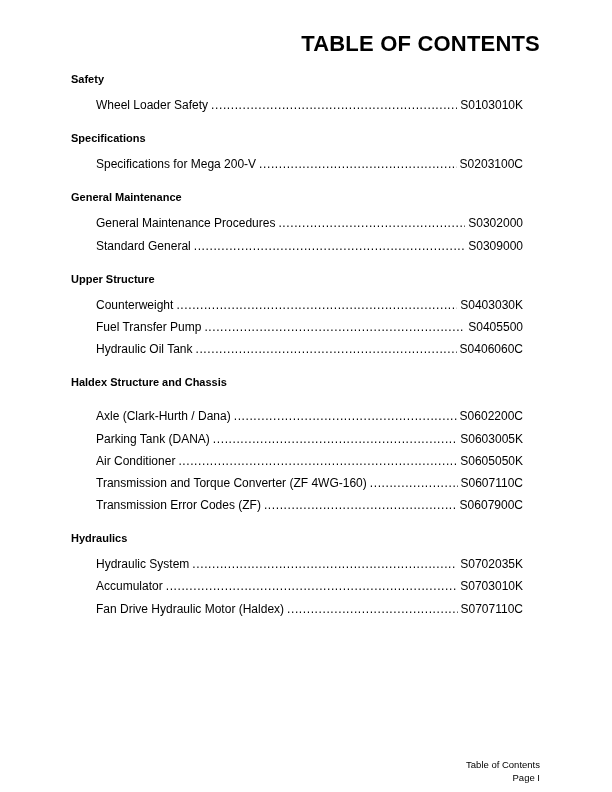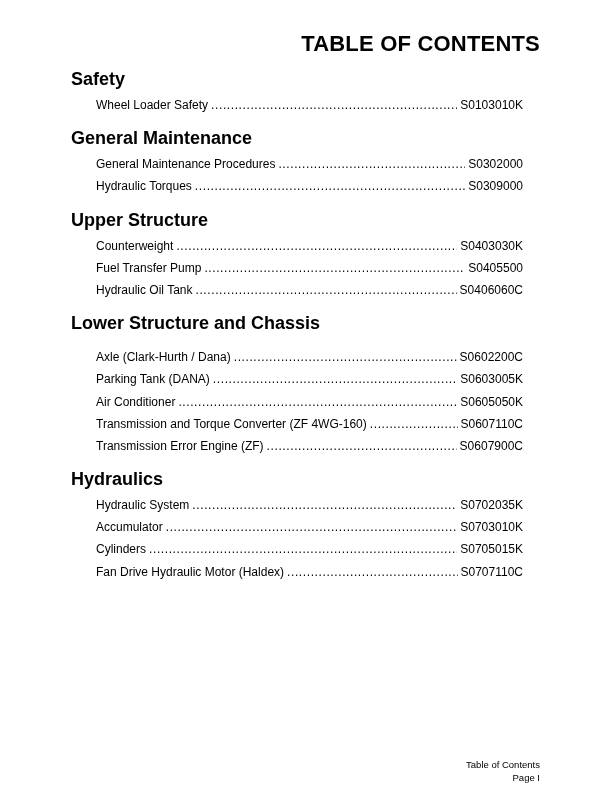--- a/index.html
+++ b/index.html
@@ -32,21 +32,21 @@
     letter-spacing: 0.2px;
   }
   .toc-body {
     margin-top: 15px;
   }
   .toc-section {
     margin-top: 15px;
   }
   .sec-heading {
     margin: 0 0 7px 0;
-    font-size: 18px;
+    font-size: 11px;
     line-height: 15px;
     font-weight: bold;
   }
   .entries {
     margin-left: 25px;
     margin-right: 17px;
   }
   .entry {
     display: flex;
     align-items: baseline;
@@ -93,32 +93,42 @@
     <h2 class="sec-heading">Safety</h2>
     <div class="entries">
   <div class="entry">
     <span class="entry-label">Wheel Loader Safety</span>
     <span class="leader"></span>
     <span class="entry-code">S0103010K</span>
   </div>
 </div>
   </section>
 
+  <section class="toc-section">
+    <h2 class="sec-heading">Specifications</h2>
+    <div class="entries">
+  <div class="entry">
+    <span class="entry-label">Specifications for Mega 200-V</span>
+    <span class="leader"></span>
+    <span class="entry-code">S0203100C</span>
+  </div>
+</div>
+  </section>
 
   <section class="toc-section">
     <h2 class="sec-heading">General Maintenance</h2>
     <div class="entries">
   <div class="entry">
     <span class="entry-label">General Maintenance Procedures</span>
     <span class="leader"></span>
     <span class="entry-code">S0302000</span>
   </div>
 
   <div class="entry">
-    <span class="entry-label">Hydraulic Torques</span>
+    <span class="entry-label">Standard General</span>
     <span class="leader"></span>
     <span class="entry-code">S0309000</span>
   </div>
 </div>
   </section>
 
   <section class="toc-section">
     <h2 class="sec-heading">Upper Structure</h2>
     <div class="entries">
   <div class="entry">
@@ -135,21 +145,21 @@
 
   <div class="entry">
     <span class="entry-label">Hydraulic Oil Tank</span>
     <span class="leader"></span>
     <span class="entry-code">S0406060C</span>
   </div>
 </div>
   </section>
 
   <section class="toc-section">
-    <h2 class="sec-heading">Lower Structure and Chassis</h2>
+    <h2 class="sec-heading">Haldex Structure and Chassis</h2>
   </section>
 
   <section class="toc-section">
     <div class="entries">
   <div class="entry">
     <span class="entry-label">Axle (Clark-Hurth / Dana)</span>
     <span class="leader"></span>
     <span class="entry-code">S0602200C</span>
   </div>
 
@@ -165,21 +175,21 @@
     <span class="entry-code">S0605050K</span>
   </div>
 
   <div class="entry">
     <span class="entry-label">Transmission and Torque Converter (ZF 4WG-160)</span>
     <span class="leader"></span>
     <span class="entry-code">S0607110C</span>
   </div>
 
   <div class="entry">
-    <span class="entry-label">Transmission Error Engine (ZF)</span>
+    <span class="entry-label">Transmission Error Codes (ZF)</span>
     <span class="leader"></span>
     <span class="entry-code">S0607900C</span>
   </div>
 </div>
   </section>
 
   <section class="toc-section">
     <h2 class="sec-heading">Hydraulics</h2>
     <div class="entries">
   <div class="entry">
@@ -187,25 +197,20 @@
     <span class="leader"></span>
     <span class="entry-code">S0702035K</span>
   </div>
 
   <div class="entry">
     <span class="entry-label">Accumulator</span>
     <span class="leader"></span>
     <span class="entry-code">S0703010K</span>
   </div>
 
-  <div class="entry">
-    <span class="entry-label">Cylinders</span>
-    <span class="leader"></span>
-    <span class="entry-code">S0705015K</span>
-  </div>
 
   <div class="entry">
     <span class="entry-label">Fan Drive Hydraulic Motor (Haldex)</span>
     <span class="leader"></span>
     <span class="entry-code">S0707110C</span>
   </div>
 </div>
   </section>
 </main>
 

